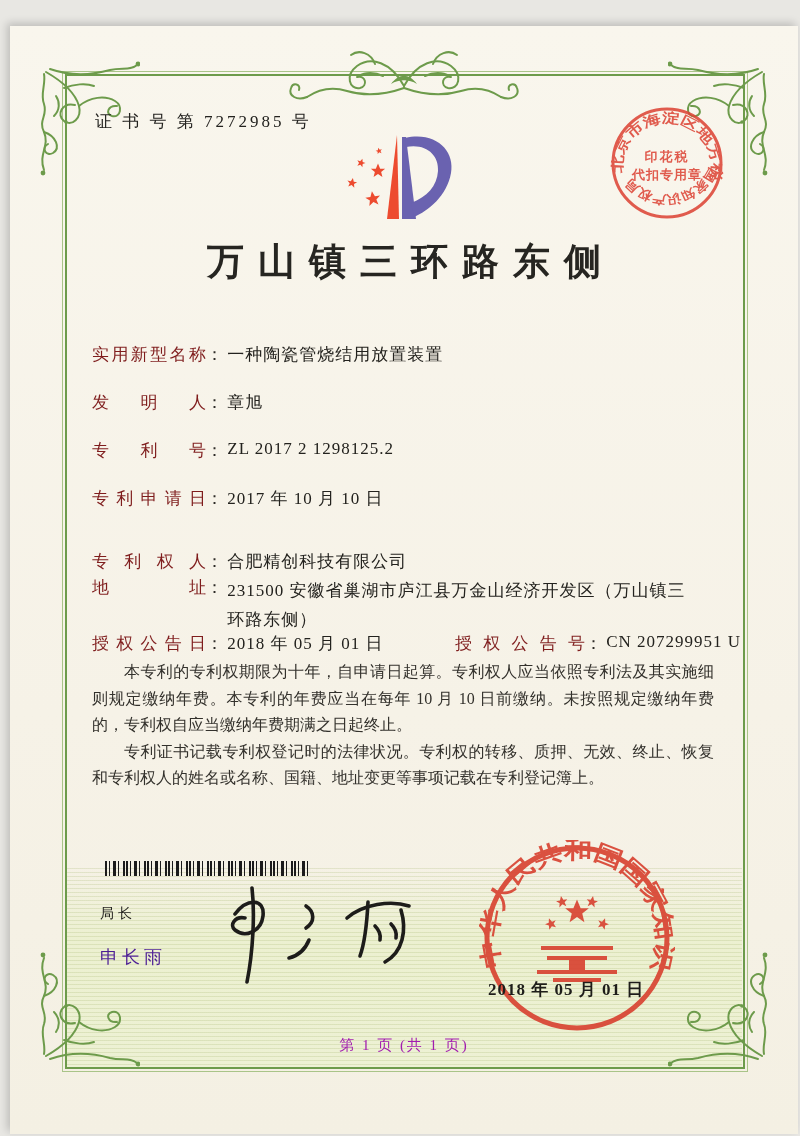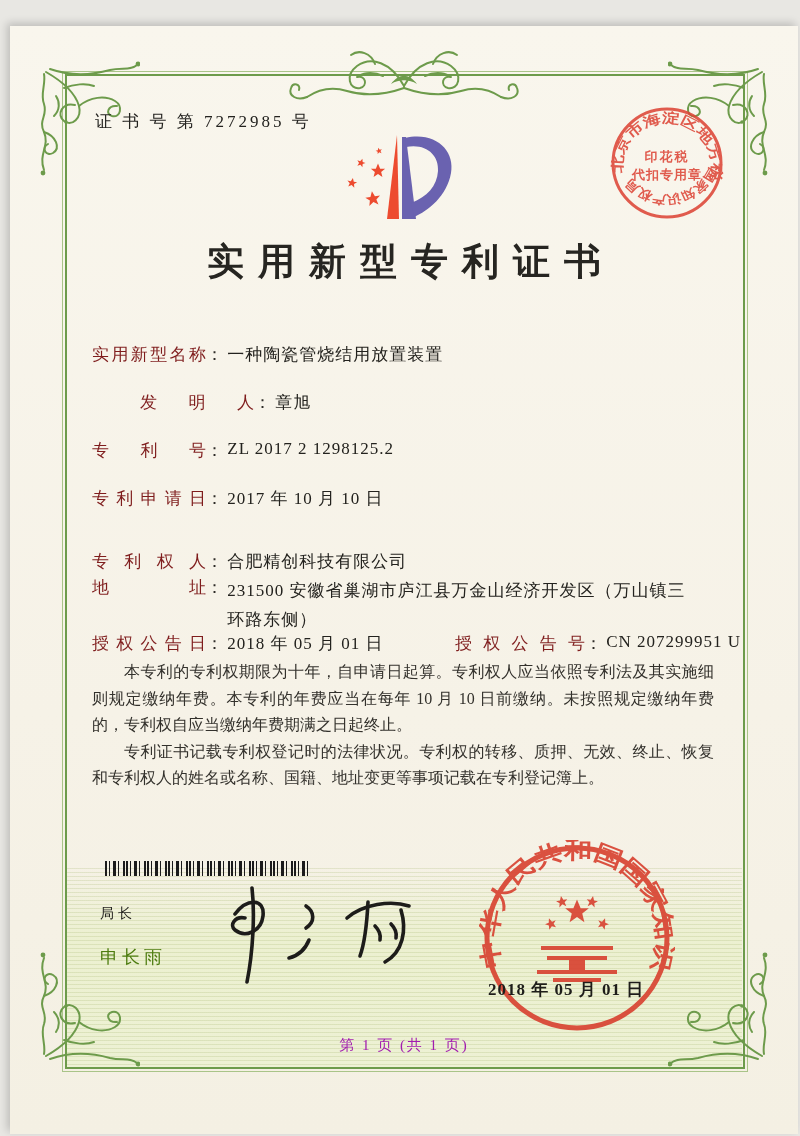--- a/index.html
+++ b/index.html
@@ -47,21 +47,21 @@
   .paras p{margin:0;text-indent:2em;font-size:16px;line-height:26.5px;text-align:justify;
     color:#33312c;}
   .barcode{left:105px;top:861px;width:206px;height:15px;
     background:repeating-linear-gradient(90deg,
       #1c1c1c 0 2px, transparent 2px 4px,
       #1c1c1c 4px 5px, transparent 5px 8px,
       #1c1c1c 8px 11px, transparent 11px 13px,
       #1c1c1c 13px 14px, transparent 14px 18px,
       #1c1c1c 18px 20px, transparent 20px 21px);}
   .director-title{left:100px;top:905px;font-size:14px;letter-spacing:4px;color:#23221f;}
-  .director-name{left:100px;top:945px;font-size:18px;letter-spacing:4px;color:#4d7c0f;}
+  .director-name{left:100px;top:945px;font-size:18px;letter-spacing:4px;color:#4c1d95;}
   .sig{left:205px;top:880px;}
   .tax-stamp{left:608px;top:104px;}
   .office-seal{left:479px;top:840px;}
   .seal-date{left:488px;top:978px;width:200px;font-size:17px;font-weight:600;
     letter-spacing:1px;color:#1e1d1a;}
   .footer{left:62px;top:1036px;width:684px;text-align:center;font-size:15px;
     letter-spacing:2px;color:#a21caf;}
   svg{display:block;}
 </style>
 </head>
@@ -184,27 +184,27 @@
       <path d="M69,12 C100,5 119,25 115,47 C111,70 92,85 78,91 L75,77 C91,71 101,60 102,45 C103,29 90,17 70,21 Z" fill="#6a62b0"></path>
       <g fill="#ed4b2f">
         <use href="#star" transform="translate(42,45) scale(0.75)"></use>
         <use href="#star" transform="translate(25,37) scale(0.45) rotate(18)"></use>
         <use href="#star" transform="translate(43,25) scale(0.34) rotate(-12)"></use>
         <use href="#star" transform="translate(16,57) scale(0.52) rotate(10)"></use>
         <use href="#star" transform="translate(37,73) scale(0.78) rotate(-8)"></use>
       </g>
     </svg>
 
-    <div class="abs title">实用新型专利证书</div>
+    <div class="abs title">万山镇三环路东侧</div>
 
     <div class="abs frow" style="top:343px;">
       <span class="flabel">实用新型名称</span><span class="fcolon">：</span>
       <span class="fvalue">一种陶瓷管烧结用放置装置</span>
     </div>
-    <div class="abs frow" style="top:391px;margin-left:48px;">
+    <div class="abs frow" style="top:391px;">
       <span class="flabel">发明人</span><span class="fcolon">：</span>
       <span class="fvalue">章旭</span>
     </div>
     <div class="abs frow" style="top:439px;">
       <span class="flabel">专利号</span><span class="fcolon">：</span>
       <span class="fvalue">ZL 2017 2 1298125.2</span>
     </div>
     <div class="abs frow" style="top:487px;">
       <span class="flabel">专利申请日</span><span class="fcolon">：</span>
       <span class="fvalue">2017 年 10 月 10 日</span>

